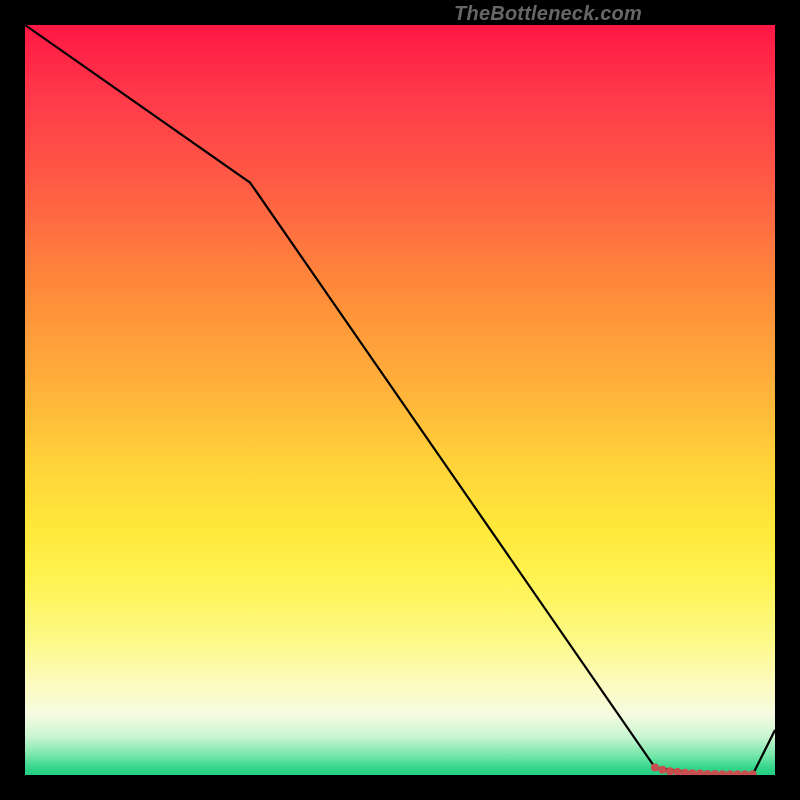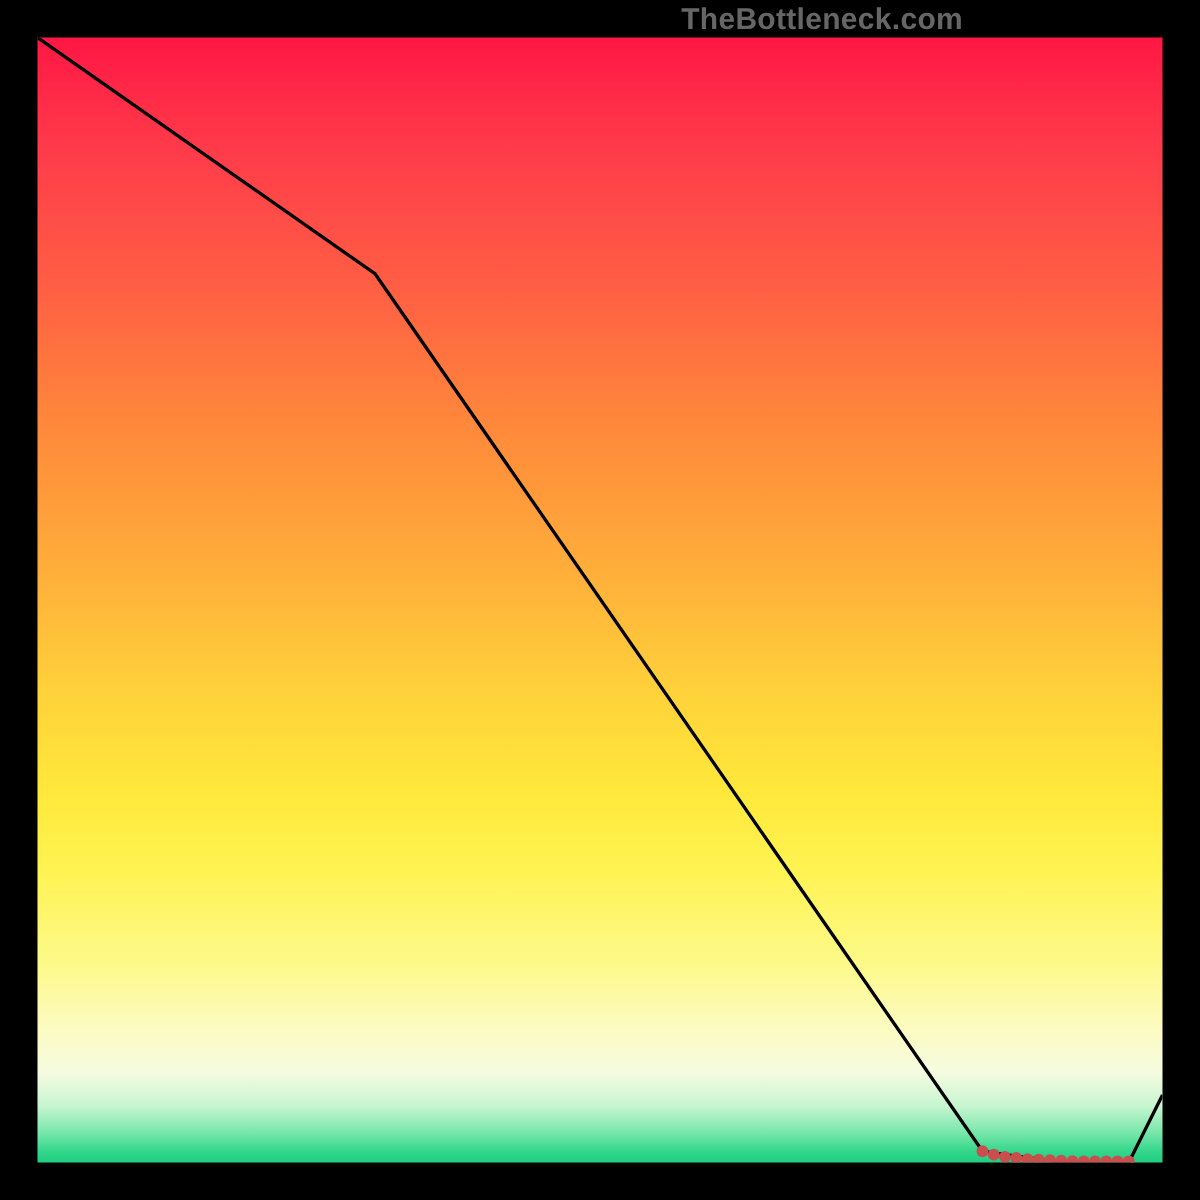--- a/index.html
+++ b/index.html
@@ -11,20 +11,21 @@
     overflow: hidden;
     font-family: Arial, Helvetica, sans-serif;
   }
   .frame {
     position: absolute;
     left: 0;
     top: 0;
     width: 648px;
     height: 800px;
     background: #000;
+    font-style: italic;
   }
   .plot-area {
     position: absolute;
     left: 25px;
     top: 25px;
     width: 750px;
     height: 750px;
     background: linear-gradient(
       to bottom,
       #ff1744 0%,

